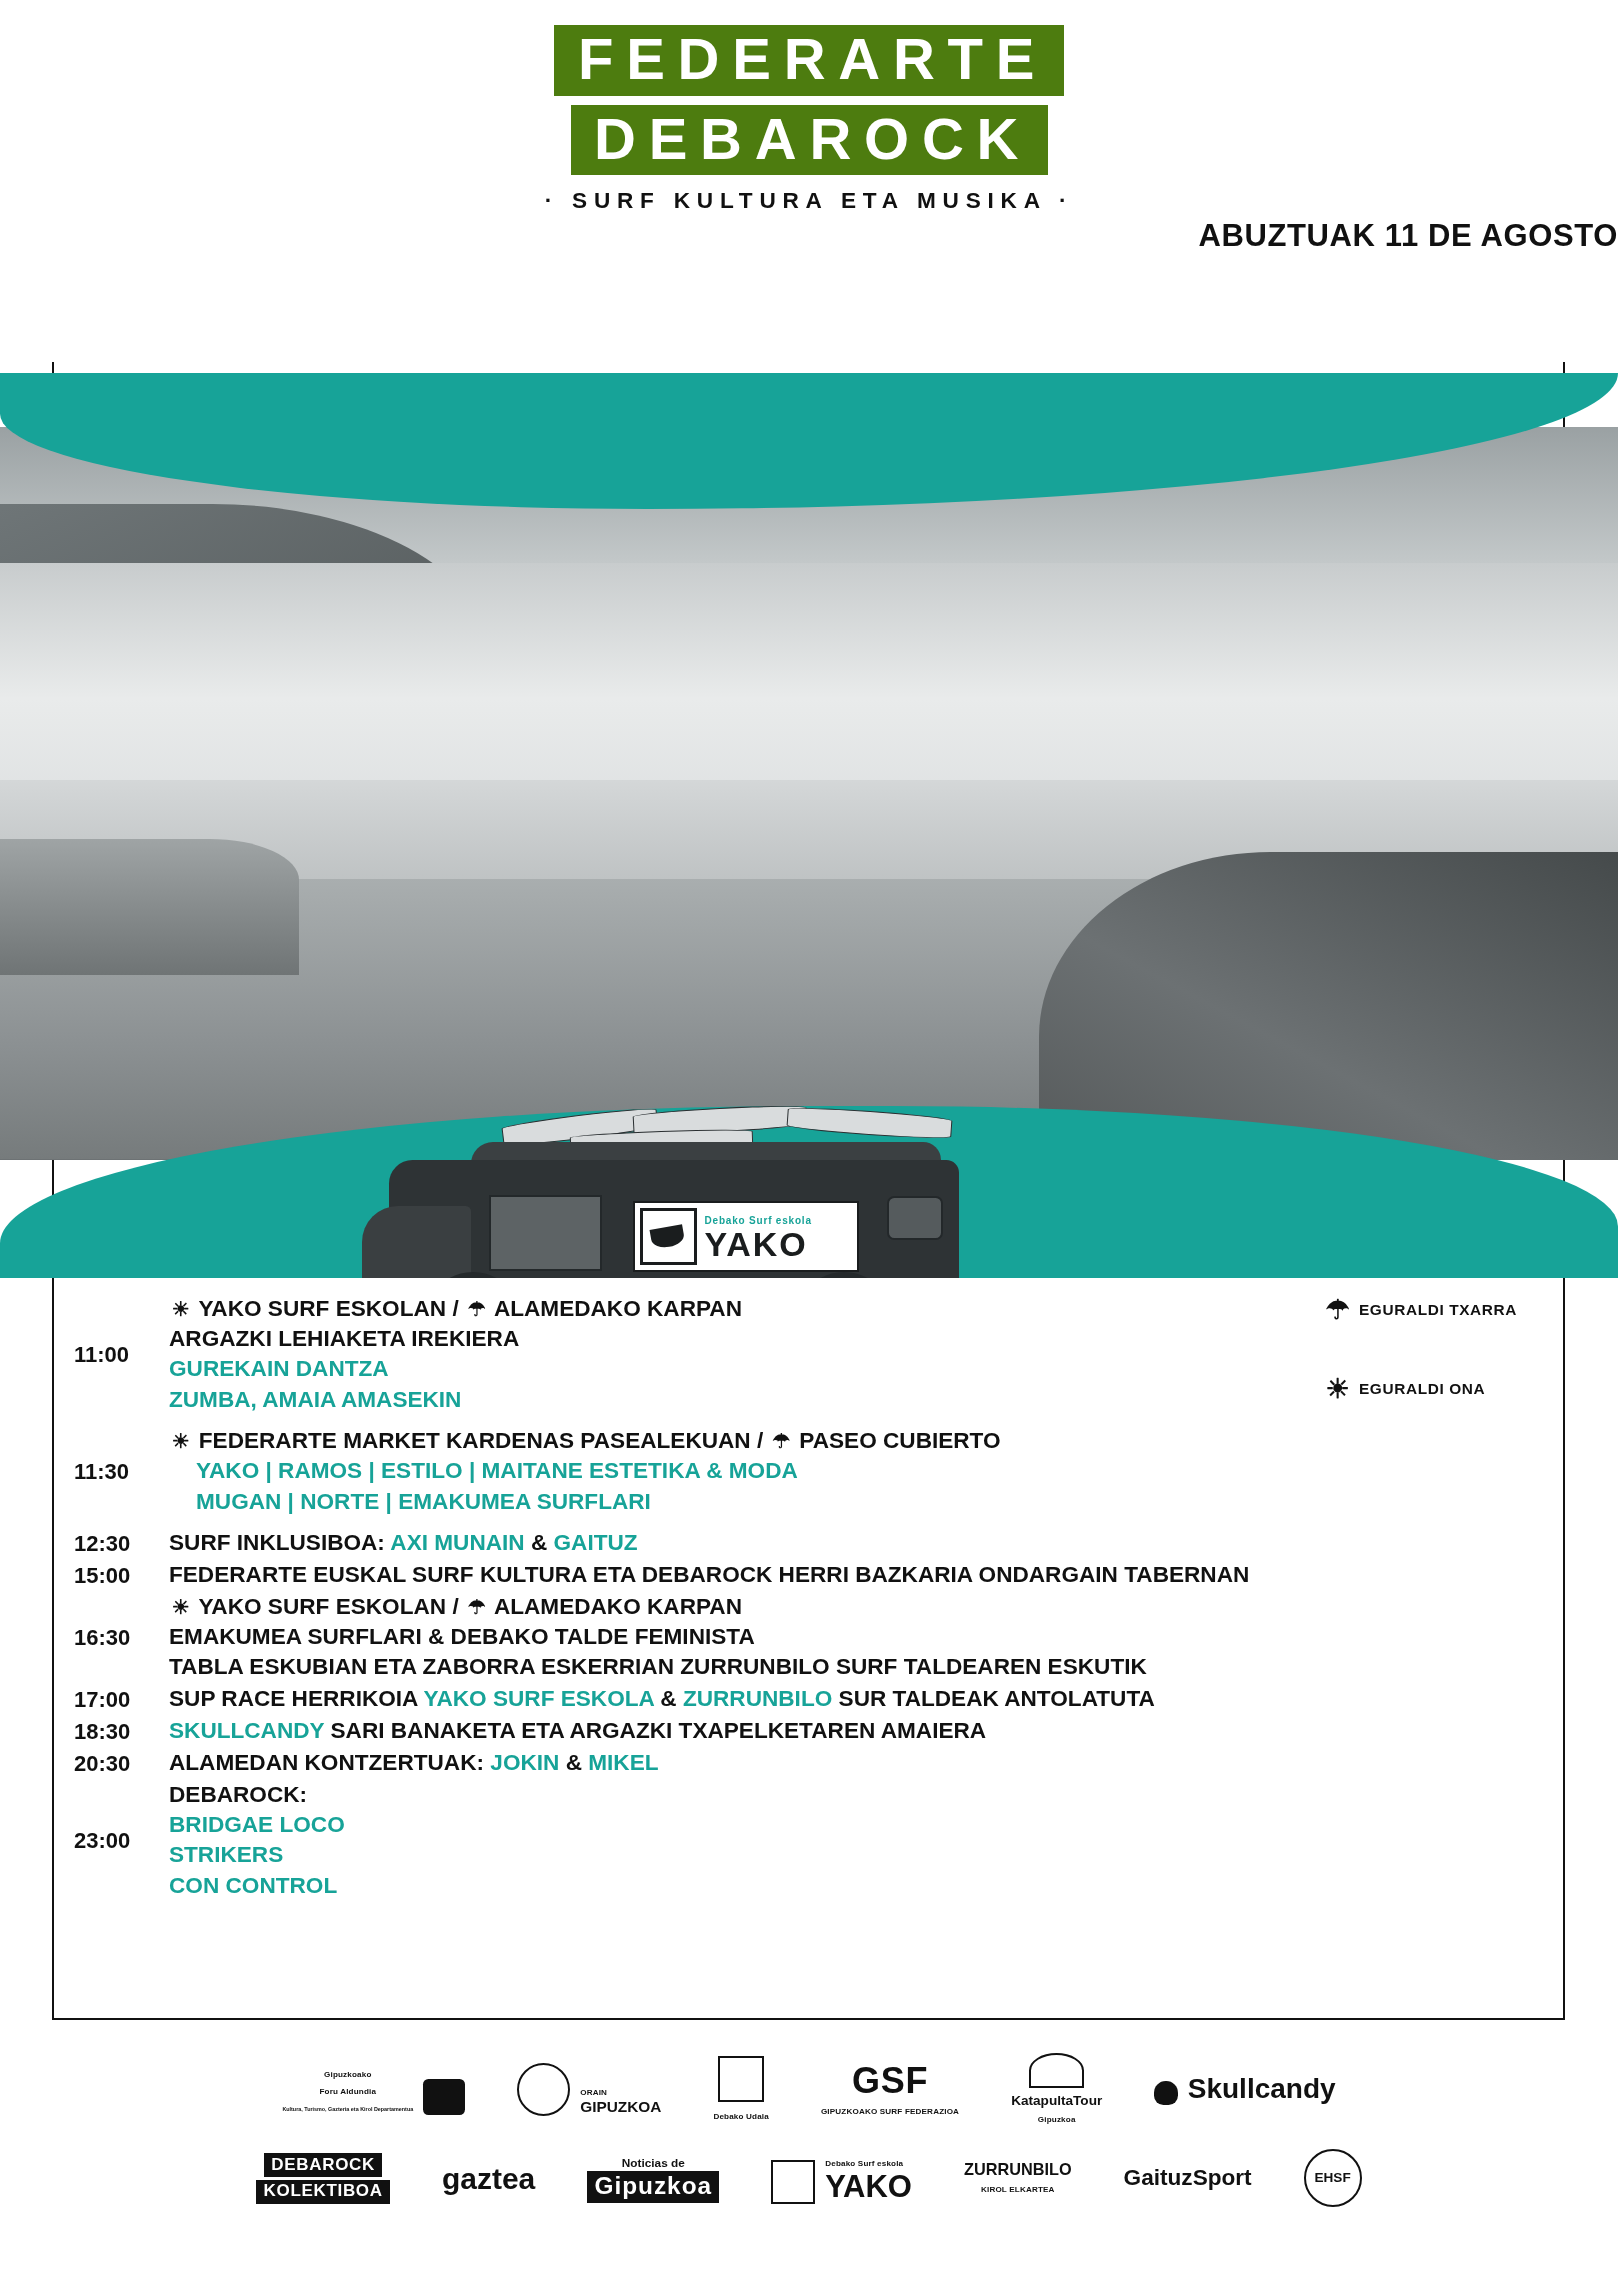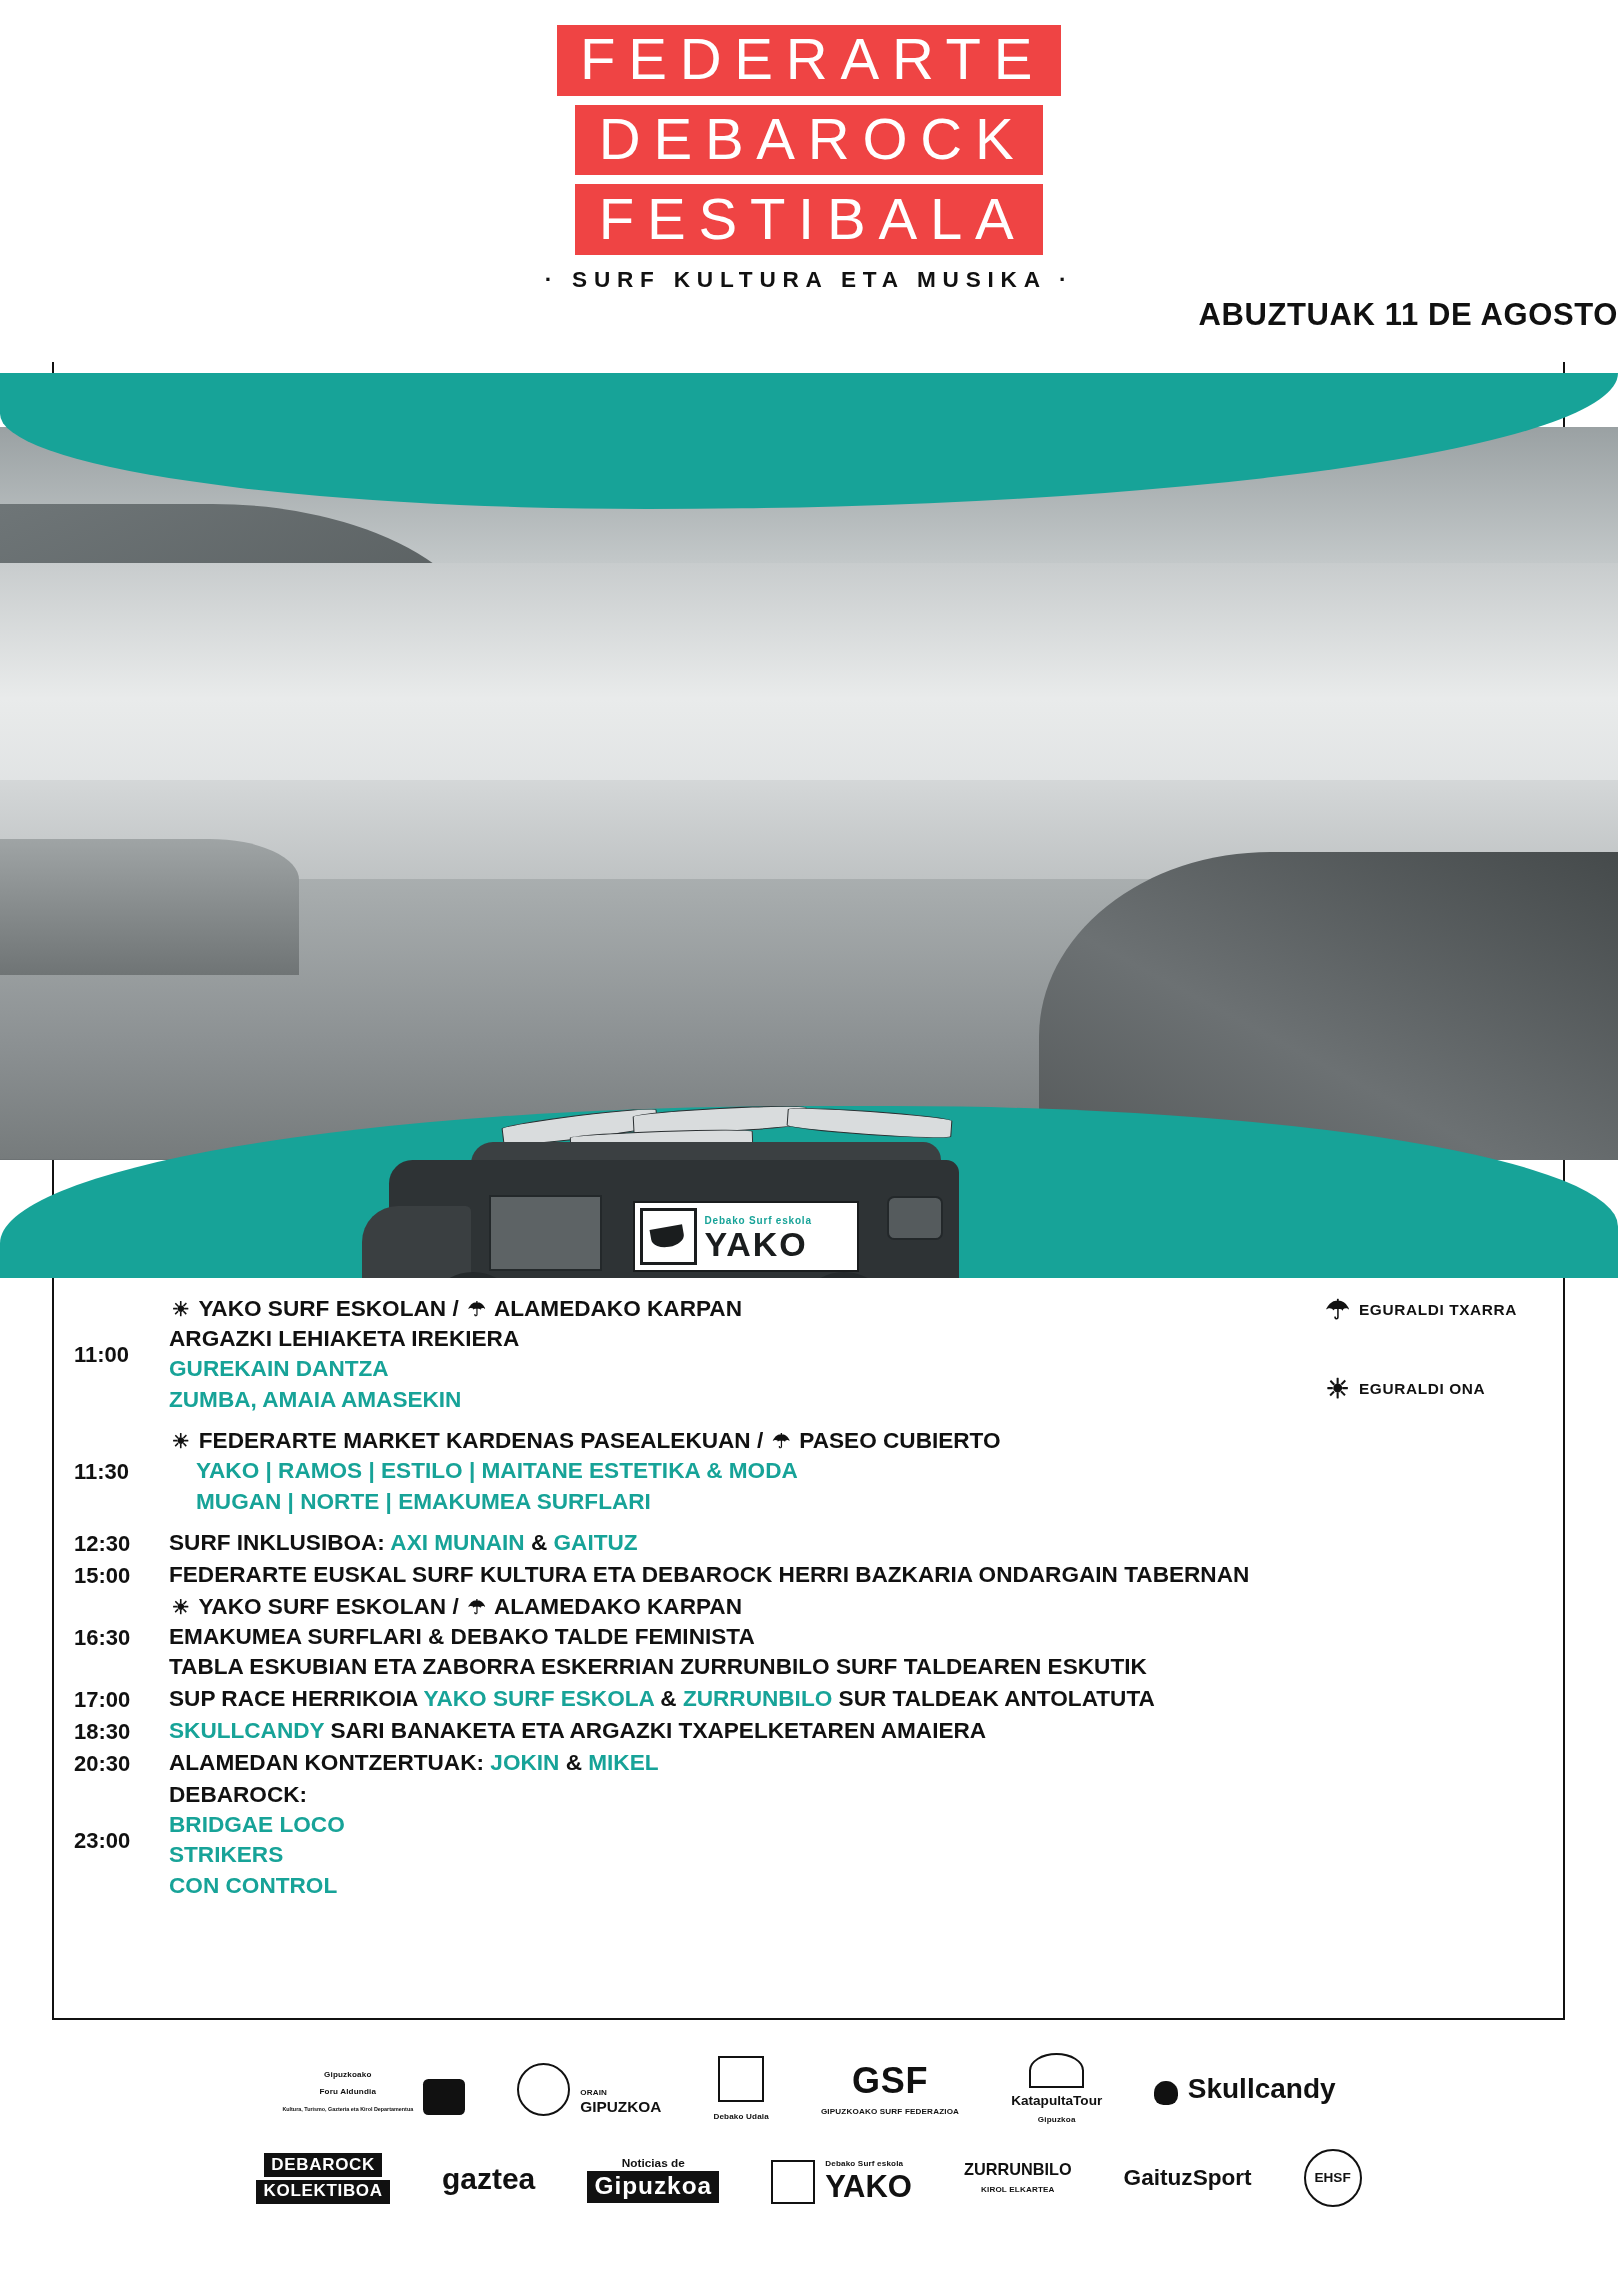--- a/index.html
+++ b/index.html
@@ -32,23 +32,23 @@
   .title-wrap {
     position: absolute;
     left: 0;
     top: 25px;
     width: 100%;
     text-align: center;
     z-index: 5;
   }
   .title-line {
     display: inline-block;
-    background: #ef4444;
+    background: #4d7c0f;
     color: #ffffff;
-    font-weight: normal;
+    font-weight: bold;
     letter-spacing: 0.22em;
     padding: 5.4px 16.3px 7.2px 23.5px;
     line-height: 1.0;
   }
   .title-1 { font-size: 58px; }
   .title-2 { font-size: 58px; margin-top: 9px; }
   .title-3 { font-size: 58px; margin-top: 9px; }
   .subtitle {
     margin-top: 12.7px;
     font-size: 22.6px;
@@ -381,21 +381,20 @@
 <body>
 
 <div class="poster">
 
   <div class="white-mask"></div>
   <div class="frame"></div>
 
   <div class="title-wrap">
     <div class="title-line title-1">FEDERARTE</div><br>
     <div class="title-line title-2">DEBAROCK</div><br>
-    <div class="title-line title-3">FESTIBALA</div>
     <div class="subtitle">· SURF KULTURA ETA MUSIKA ·</div>
     <div class="date-line">ABUZTUAK 11 DE AGOSTO</div>
   </div>
 
   <div class="hero">
     <div class="hero-photo">
       <div class="sky-band"></div>
       <div class="hill-left"></div>
       <div class="hill-left2"></div>
       <div class="water"></div>

